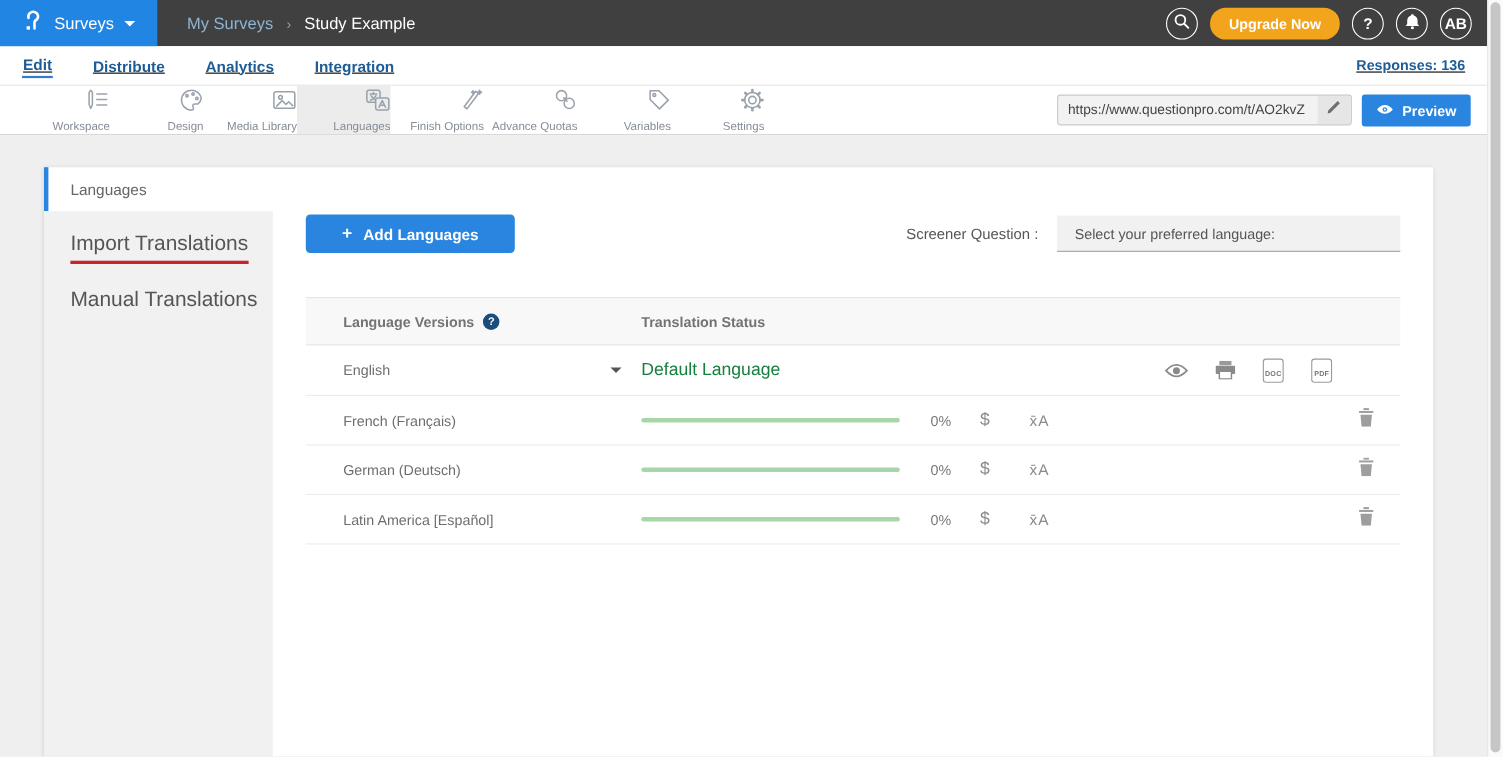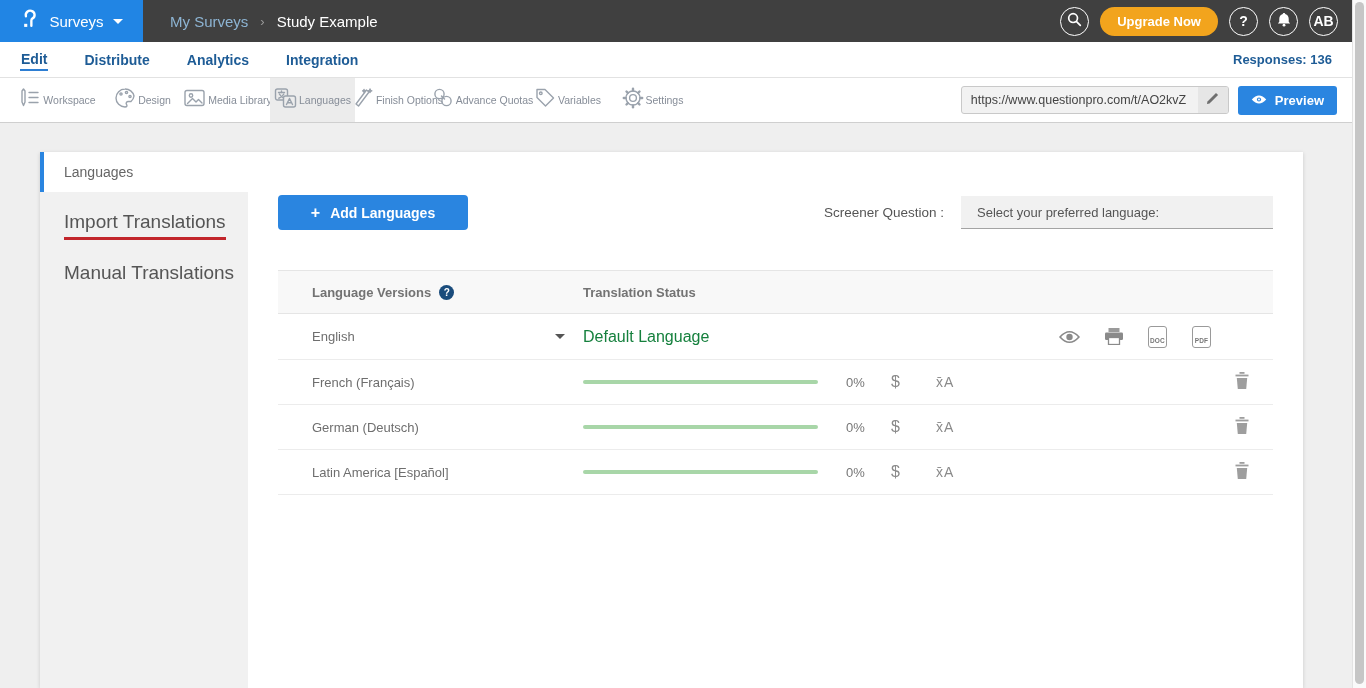--- a/index.html
+++ b/index.html
@@ -21,31 +21,31 @@
   .top-actions { margin-left:auto; margin-right:14px; display:flex; align-items:center; gap:11px; }
   .circle-btn { width:29px; height:29px; border:1.5px solid #fff; border-radius:50%;
                 display:flex; align-items:center; justify-content:center; color:#fff;
                 font-size:14px; font-weight:bold; cursor:pointer; background:transparent; }
   .upgrade { height:29px; padding:0 17px; border-radius:15px; background:#f2a41d; border:none;
              color:#fff; font-weight:bold; font-size:13px; cursor:pointer;
              font-family:"Liberation Sans", sans-serif; }
 
   
   .tabs { height:36px; background:#fff; border-bottom:1px solid #e2e2e2;
-          display:flex; align-items:center; padding-left:20px; }
+          display:flex; align-items:center; padding-left:20px;text-decoration:underline; }
   .tab { font-size:14px; font-weight:bold; color:#1e5c96; margin-right:35px;
          padding:2px 1px; cursor:pointer; }
   .tab.active { border-bottom:2px solid #2d7ed3; }
   .responses { margin-left:auto; margin-right:20px; color:#1e5c96; font-size:13px;
                font-weight:bold; cursor:pointer; }
 
   
   .toolbar { height:45px; background:#fff; border-bottom:1px solid #cfcfcf;
              display:flex; align-items:stretch; padding-left:15px; }
-  .tool { width:85px; display:flex; flex-direction:row; align-items:center;
+  .tool { width:85px; display:flex; flex-direction:column; align-items:flex-end;
           justify-content:center; gap:2px; cursor:pointer; }
   .tool.active { background:#ececec; }
   .tool svg { stroke:#9aa2ac; fill:none; stroke-width:1.4; stroke-linecap:round; stroke-linejoin:round; }
   .tool .lbl { font-size:10.5px; color:#868d98; white-space:nowrap; }
   .url-wrap { margin-left:auto; display:flex; align-items:center; margin-right:15px; gap:9px; }
   .url-box { width:268px; height:28px; background:#f2f2f2; border:1px solid #c9c9c9;
              border-radius:3px; display:flex; align-items:center; overflow:hidden; }
   .url-box input { flex:1; border:none; background:transparent; font-size:12.5px; color:#444;
                    padding:0 9px; outline:none; font-family:"Liberation Sans", sans-serif; }
   .url-pencil { width:30px; height:100%; background:#e6e6e6; display:flex; align-items:center;

